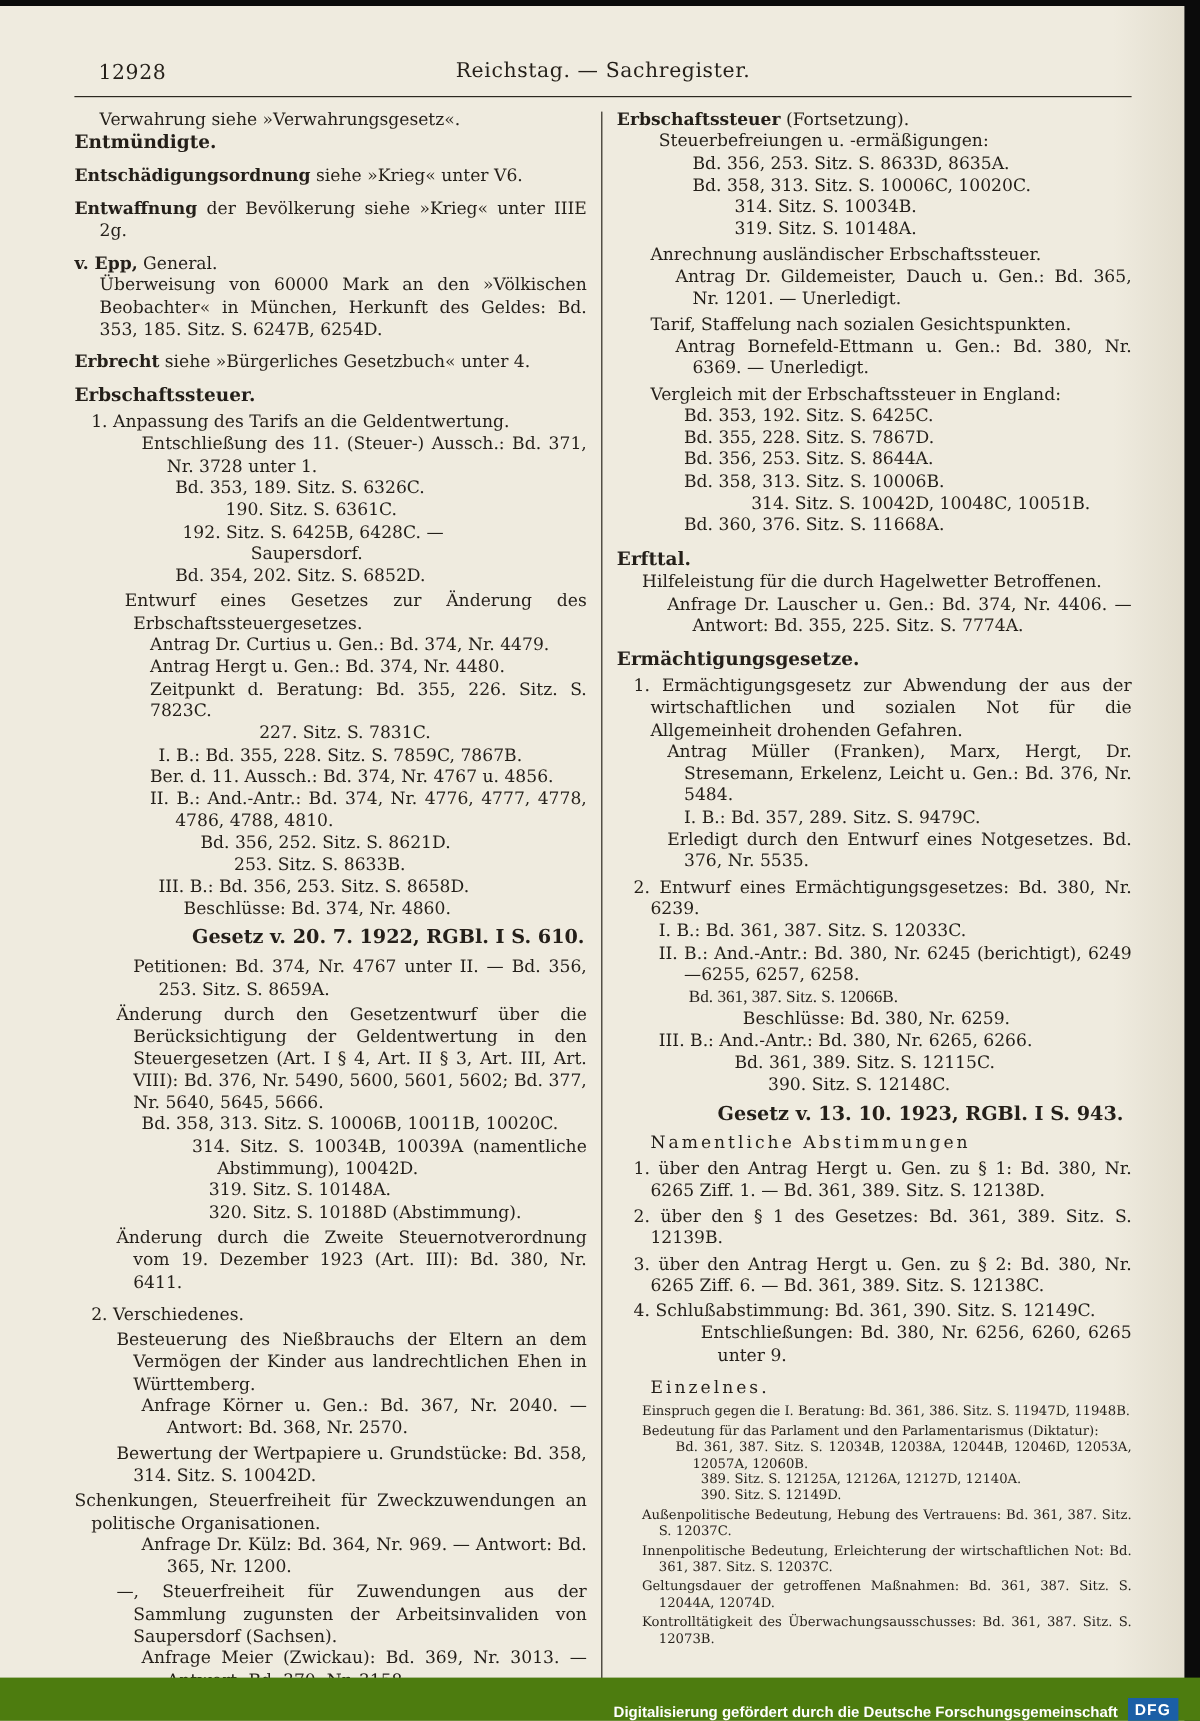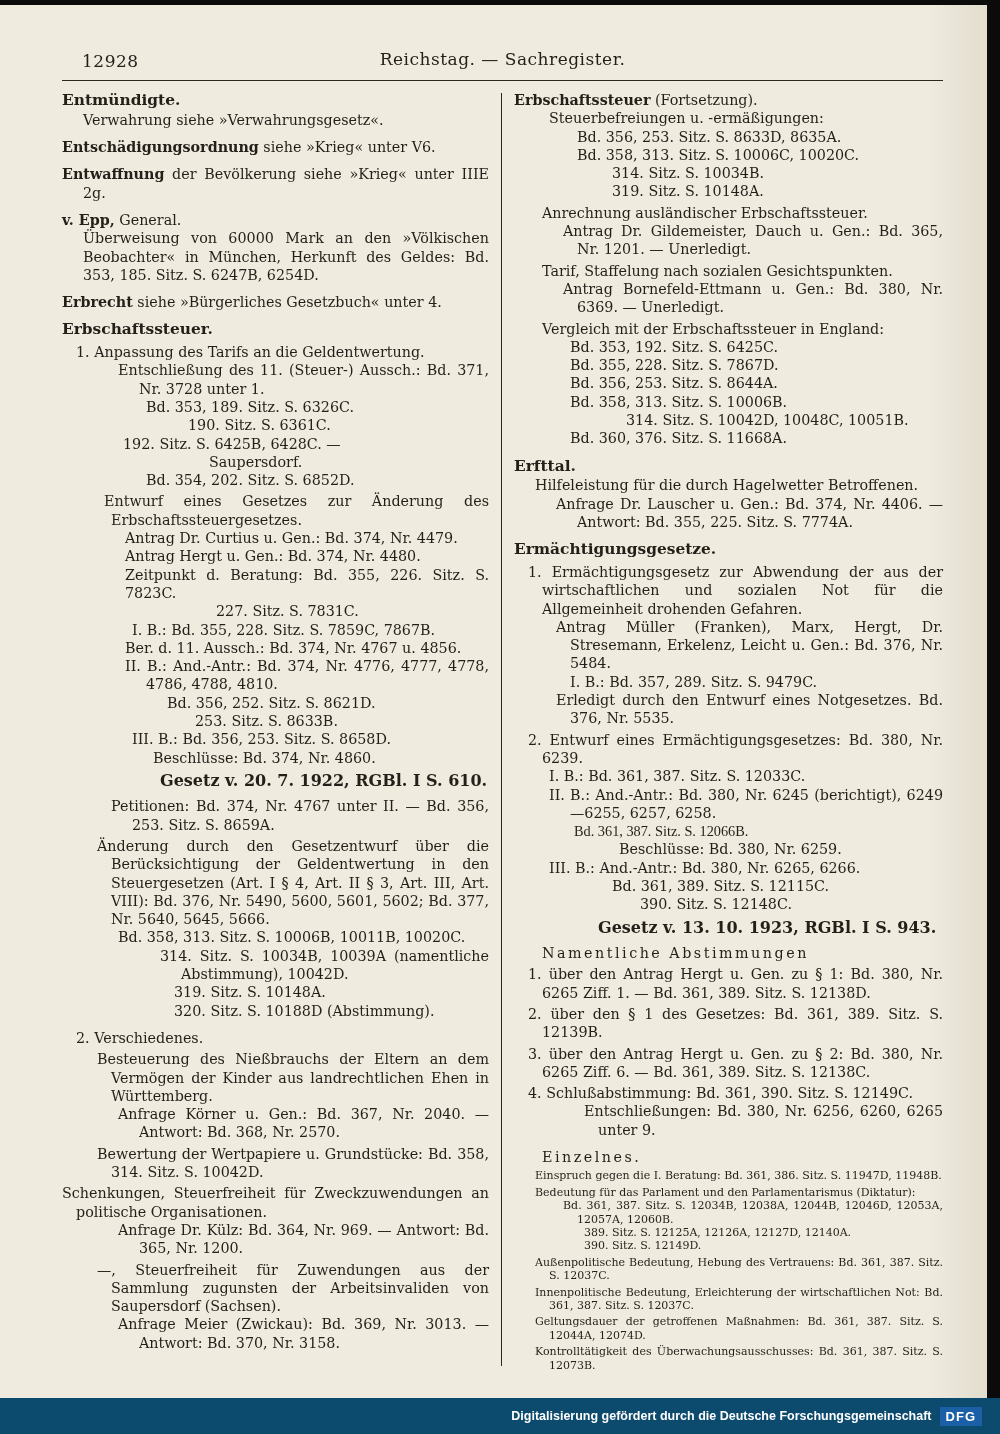--- a/index.html
+++ b/index.html
@@ -25,22 +25,22 @@
   .col.left{width:427px;flex:0 0 427px;}
   .coldiv{width:1px;background:#2c2820;margin:2px 12px 6px 12px;}
   .col.right{flex:1;min-width:0;}
   .entry{margin:0;font-size:14.3px;line-height:1.28;text-align:justify;}
   .entry b{font-weight:700;}
   .h{font-weight:700;font-size:15.4px;text-align:left;}
   .law{font-weight:700;font-size:16px;text-align:left;margin-top:4px;margin-bottom:6px;}
   .sm{font-size:11px;line-height:1.22;}
   .sp{letter-spacing:2.5px;text-align:left;}
   .dfg-bar{
-    position:absolute;left:0;right:0;bottom:0;height:36px;background:#0c4a6e;z-index:6;
-    display:flex;align-items:center;justify-content:flex-end;gap:8px;
+    position:absolute;left:0;right:0;bottom:0;height:36px;background:#4d7c0f;z-index:6;
+    display:flex;align-items:flex-end;justify-content:flex-end;gap:8px;
     padding-right:18px;box-sizing:border-box;
   }
   .dfg-text{color:#ffffff;font-family:"Liberation Sans",sans-serif;font-size:12.5px;font-weight:700;}
   .dfg-badge{
     color:#ffffff;background:var(--dfg-blue,#1b5fa6);
     font-family:"Liberation Sans",sans-serif;font-weight:700;font-size:13px;
     padding:2px 6px;letter-spacing:1px;
   }
 </style>
 </head>
@@ -50,33 +50,33 @@
 <div class="edge-right"></div>
 
 <div class="sheet">
   <header class="pagehead">
     <span class="pageno">12928</span>
     <span class="ptitle">Reichstag. — Sachregister.</span>
   </header>
   <hr class="head-rule">
   <main>
     <section class="col left">
+        <p class="entry" style="margin-left: 21px;">Verwahrung siehe »Verwahrungsgesetz«.</p>
         <p class="entry h" style="margin-left: 0px;"><b>Entmündigte.</b></p>
-        <p class="entry" style="margin-left: 21px;">Verwahrung siehe »Verwahrungsgesetz«.</p>
         <p class="entry" style="margin-left: 0px; padding-left: 21px; text-indent: -21px; margin-top: 9px;"><b>Entschädigungsordnung</b> siehe »Krieg« unter V6.</p>
         <p class="entry" style="margin-left: 0px; padding-left: 21px; text-indent: -21px; margin-top: 9px;"><b>Entwaffnung</b> der Bevölkerung siehe »Krieg« unter IIIE 2g.</p>
         <p class="entry" style="margin-left: 0px; margin-top: 9px;"><b>v. Epp,</b> General.</p>
         <p class="entry" style="margin-left: 21px;">Überweisung von 60000 Mark an den »Völkischen Beobachter« in München, Herkunft des Geldes: Bd. 353, 185. Sitz. S. 6247B, 6254D.</p>
         <p class="entry" style="margin-left: 0px; padding-left: 21px; text-indent: -21px; margin-top: 9px;"><b>Erbrecht</b> siehe »Bürgerliches Gesetzbuch« unter 4.</p>
         <p class="entry h" style="margin-left: 0px; margin-top: 9px;"><b>Erbschaftssteuer.</b></p>
         <p class="entry" style="margin-left: 14px; margin-top: 3px;">1. Anpassung des Tarifs an die Geldentwertung.</p>
         <p class="entry" style="margin-left: 56px; padding-left: 21px; text-indent: -21px;">Entschließung des 11. (Steuer-) Aussch.: Bd. 371, Nr. 3728 unter 1.</p>
         <p class="entry" style="margin-left: 84px;">Bd. 353, 189. Sitz. S. 6326C.</p>
         <p class="entry" style="margin-left: 126px;">190. Sitz. S. 6361C.</p>
-        <p class="entry" style="margin-left: 61px;">192. Sitz. S. 6425B, 6428C. —</p>
+        <p class="entry" style="margin-left: 90px;">192. Sitz. S. 6425B, 6428C. —</p>
         <p class="entry" style="margin-left: 147px;">Saupersdorf.</p>
         <p class="entry" style="margin-left: 84px;">Bd. 354, 202. Sitz. S. 6852D.</p>
         <p class="entry" style="margin-left: 42px; padding-left: 7px; text-indent: -7px; margin-top: 3px;">Entwurf eines Gesetzes zur Änderung des Erbschaftssteuergesetzes.</p>
         <p class="entry" style="margin-left: 63px;">Antrag Dr. Curtius u. Gen.: Bd. 374, Nr. 4479.</p>
         <p class="entry" style="margin-left: 63px;">Antrag Hergt u. Gen.: Bd. 374, Nr. 4480.</p>
         <p class="entry" style="margin-left: 63px;">Zeitpunkt d. Beratung: Bd. 355, 226. Sitz. S. 7823C.</p>
         <p class="entry" style="margin-left: 154px;">227. Sitz. S. 7831C.</p>
         <p class="entry" style="margin-left: 70px;">I. B.: Bd. 355, 228. Sitz. S. 7859C, 7867B.</p>
         <p class="entry" style="margin-left: 63px;">Ber. d. 11. Aussch.: Bd. 374, Nr. 4767 u. 4856.</p>
         <p class="entry" style="margin-left: 63px; padding-left: 21px; text-indent: -21px;">II. B.: And.-Antr.: Bd. 374, Nr. 4776, 4777, 4778, 4786, 4788, 4810.</p>
@@ -84,20 +84,21 @@
         <p class="entry" style="margin-left: 133px;">253. Sitz. S. 8633B.</p>
         <p class="entry" style="margin-left: 70px;">III. B.: Bd. 356, 253. Sitz. S. 8658D.</p>
         <p class="entry" style="margin-left: 91px;">Beschlüsse: Bd. 374, Nr. 4860.</p>
         <p class="entry law" style="margin-left: 98px;">Gesetz v. 20. 7. 1922, RGBl. I S. 610.</p>
         <p class="entry" style="margin-left: 49px; padding-left: 21px; text-indent: -21px; margin-top: 3px;">Petitionen: Bd. 374, Nr. 4767 unter II. — Bd. 356, 253. Sitz. S. 8659A.</p>
         <p class="entry" style="margin-left: 35px; padding-left: 14px; text-indent: -14px; margin-top: 3px;">Änderung durch den Gesetzentwurf über die Berücksichtigung der Geldentwertung in den Steuergesetzen (Art. I § 4, Art. II § 3, Art. III, Art. VIII): Bd. 376, Nr. 5490, 5600, 5601, 5602; Bd. 377, Nr. 5640, 5645, 5666.</p>
         <p class="entry" style="margin-left: 56px;">Bd. 358, 313. Sitz. S. 10006B, 10011B, 10020C.</p>
         <p class="entry" style="margin-left: 98px; padding-left: 21px; text-indent: -21px;">314. Sitz. S. 10034B, 10039A (namentliche Abstimmung), 10042D.</p>
         <p class="entry" style="margin-left: 112px;">319. Sitz. S. 10148A.</p>
         <p class="entry" style="margin-left: 112px;">320. Sitz. S. 10188D (Abstimmung).</p>
+        <p class="entry" style="margin-left: 35px; padding-left: 14px; text-indent: -14px; margin-top: 3px;">Änderung durch die Zweite Steuernotverordnung vom 19. Dezember 1923 (Art. III): Bd. 380, Nr. 6411.</p>
         <p class="entry" style="margin-left: 14px; margin-top: 9px;">2. Verschiedenes.</p>
         <p class="entry" style="margin-left: 35px; padding-left: 14px; text-indent: -14px; margin-top: 3px;">Besteuerung des Nießbrauchs der Eltern an dem Vermögen der Kinder aus landrechtlichen Ehen in Württemberg.</p>
         <p class="entry" style="margin-left: 56px; padding-left: 21px; text-indent: -21px;">Anfrage Körner u. Gen.: Bd. 367, Nr. 2040. — Antwort: Bd. 368, Nr. 2570.</p>
         <p class="entry" style="margin-left: 35px; padding-left: 14px; text-indent: -14px; margin-top: 3px;">Bewertung der Wertpapiere u. Grundstücke: Bd. 358, 314. Sitz. S. 10042D.</p>
         <p class="entry" style="padding-left: 14px; text-indent: -14px; margin-top: 3px;">Schenkungen, Steuerfreiheit für Zweckzuwendungen an politische Organisationen.</p>
         <p class="entry" style="margin-left: 56px; padding-left: 21px; text-indent: -21px;">Anfrage Dr. Külz: Bd. 364, Nr. 969. — Antwort: Bd. 365, Nr. 1200.</p>
         <p class="entry" style="margin-left: 35px; padding-left: 14px; text-indent: -14px; margin-top: 3px;">—, Steuerfreiheit für Zuwendungen aus der Sammlung zugunsten der Arbeitsinvaliden von Saupersdorf (Sachsen).</p>
         <p class="entry" style="margin-left: 56px; padding-left: 21px; text-indent: -21px;">Anfrage Meier (Zwickau): Bd. 369, Nr. 3013. — Antwort: Bd. 370, Nr. 3158.</p>
       </section>
     <div class="coldiv"></div>

